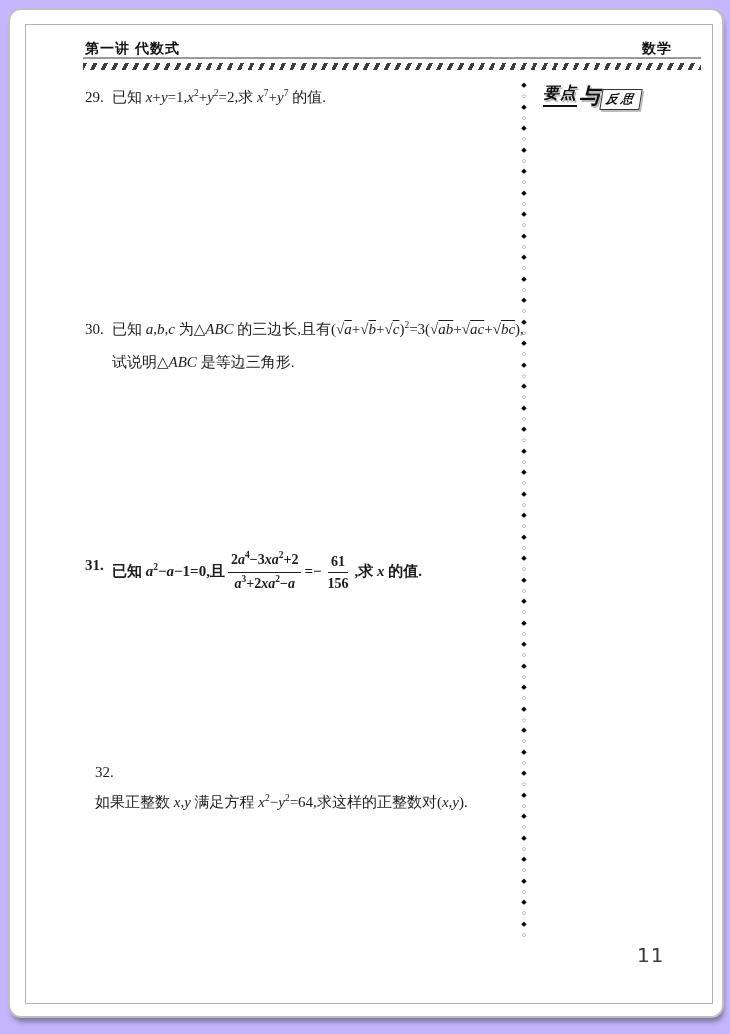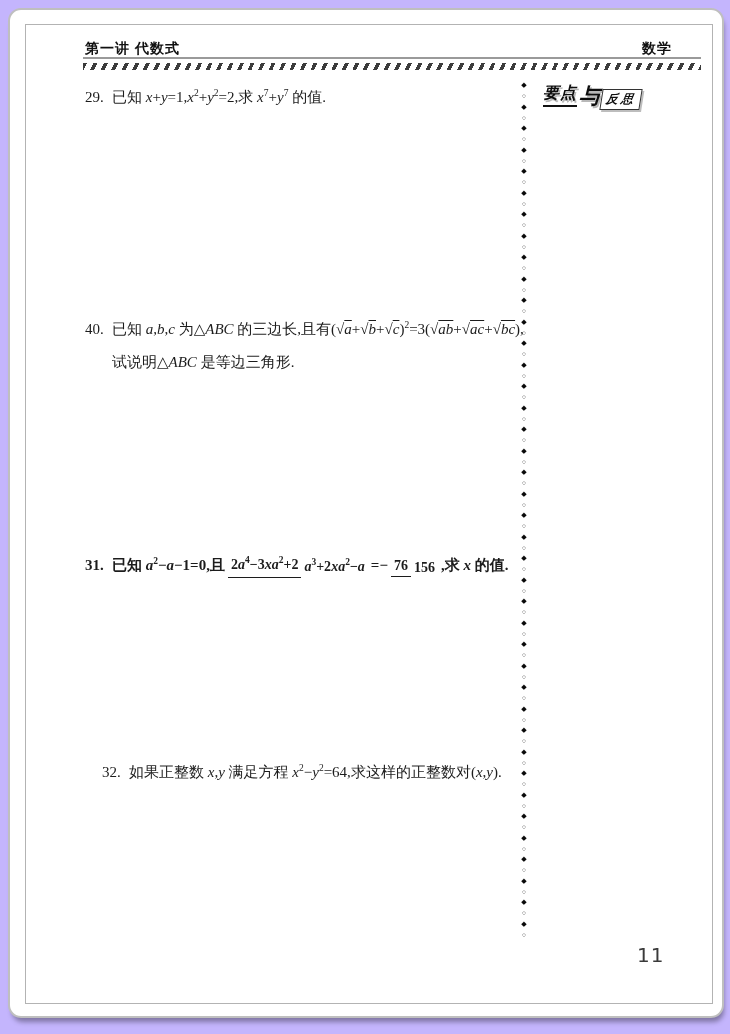--- a/index.html
+++ b/index.html
@@ -37,28 +37,28 @@
                     align-items:center; }
   .dotted-divider .d { font-size:7px; line-height:7px; color:#0a0a0a; }
   .dotted-divider .o { font-size:6.5px; line-height:6.5px; color:#2a2a2a; }
 
   .problem { position:absolute; display:flex; font-size:15px; line-height:30px; }
   .pnum  { width:27px; flex:none; }
   .ptext { flex:1; }
   .p29 { left:85px; top:82px;  width:440px; }
   .p30 { left:85px; top:314px; width:443px; line-height:31px; }
   .p31 { left:85px; top:550px; width:443px;font-weight:bold; }
-  .p32 { left:102px; top:757px; width:443px; }
+  .p32 { left:95px; top:757px; width:443px;flex-direction:column; }
 
   .it  { font-style:italic; }
   .rm  { font-style:normal; }
   .sup { font-size:9.5px; position:relative; top:-6px; font-style:normal; }
   .sqrt { white-space:nowrap; font-style:normal; }
   .sqrt .radicand { font-style:italic; text-decoration:overline; }
-  .frac { display:inline-flex; flex-direction:row; align-items:center;
+  .frac { display:inline-flex; flex-direction:column; align-items:center;
           vertical-align:middle; margin:0 3px; font-size:14px; line-height:19px; }
   .frac .num { padding:0 3px 1px; border-bottom:1px solid #1c1c1c; }
   .frac .den { padding:1px 3px 0;text-align:right; }
 
   .page-number { position:absolute; left:637px; top:943px; font-size:20px; color:#3a3a3a;
                  font-family:"DejaVu Sans","Liberation Sans",sans-serif; letter-spacing:1px; }
 </style>
 </head>
 <body>
 
@@ -160,31 +160,31 @@
       <span class="d">◆</span>
       <span class="o">○</span>
     </div>
 
   <div class="problem p29">
     <span class="pnum">29.</span>
     <span class="ptext"><span class="cn">已知 </span><span class="it">x</span><span class="rm">+</span><span class="it">y</span><span class="rm">=1,</span><span class="it">x</span><span class="sup">2</span><span class="rm">+</span><span class="it">y</span><span class="sup">2</span><span class="rm">=2,</span><span class="cn">求 </span><span class="it">x</span><span class="sup">7</span><span class="rm">+</span><span class="it">y</span><span class="sup">7</span><span class="cn"> 的值.</span></span>
   </div>
 
   <div class="problem p30">
-    <span class="pnum">40.</span>
+    <span class="pnum">30.</span>
     <span class="ptext"><span class="cn">已知 </span><span class="it">a</span><span class="rm">,</span><span class="it">b</span><span class="rm">,</span><span class="it">c</span><span class="cn"> 为</span><span class="rm">△</span><span class="it">ABC</span><span class="cn"> 的三边长,且有(</span><span class="sqrt"><span>√</span><span class="radicand">a</span></span><span class="rm">+</span><span class="sqrt"><span>√</span><span class="radicand">b</span></span><span class="rm">+</span><span class="sqrt"><span>√</span><span class="radicand">c</span></span><span class="rm">)</span><span class="sup">2</span><span class="rm">=3(</span><span class="sqrt"><span>√</span><span class="radicand">ab</span></span><span class="rm">+</span><span class="sqrt"><span>√</span><span class="radicand">ac</span></span><span class="rm">+</span><span class="sqrt"><span>√</span><span class="radicand">bc</span></span><span class="rm">)</span><span class="cn">,试说明</span><span class="rm">△</span><span class="it">ABC</span><span class="cn"> 是等边三角形.</span></span>
   </div>
 
   <div class="problem p31">
     <span class="pnum">31.</span>
     <span class="ptext"><span class="cn">已知 </span><span class="it">a</span><span class="sup">2</span><span class="rm">−</span><span class="it">a</span><span class="rm">−1=0,</span><span class="cn">且</span><span class="frac">
           <span class="num"><span class="rm">2</span><span class="it">a</span><span class="sup">4</span><span class="rm">−3</span><span class="it">xa</span><span class="sup">2</span><span class="rm">+2</span></span>
           <span class="den"><span class="it">a</span><span class="sup">3</span><span class="rm">+2</span><span class="it">xa</span><span class="sup">2</span><span class="rm">−</span><span class="it">a</span></span>
         </span><span class="rm">=−</span><span class="frac">
-          <span class="num"><span class="rm">76</span></span>
+          <span class="num"><span class="rm">61</span></span>
           <span class="den"><span class="rm">156</span></span>
         </span><span class="cn">,求 </span><span class="it">x</span><span class="cn"> 的值.</span></span>
   </div>
 
   <div class="problem p32">
     <span class="pnum">32.</span>
     <span class="ptext"><span class="cn">如果正整数 </span><span class="it">x</span><span class="rm">,</span><span class="it">y</span><span class="cn"> 满足方程 </span><span class="it">x</span><span class="sup">2</span><span class="rm">−</span><span class="it">y</span><span class="sup">2</span><span class="rm">=64,</span><span class="cn">求这样的正整数对(</span><span class="it">x</span><span class="rm">,</span><span class="it">y</span><span class="rm">).</span></span>
   </div>
 
   <div class="page-number">11</div>

